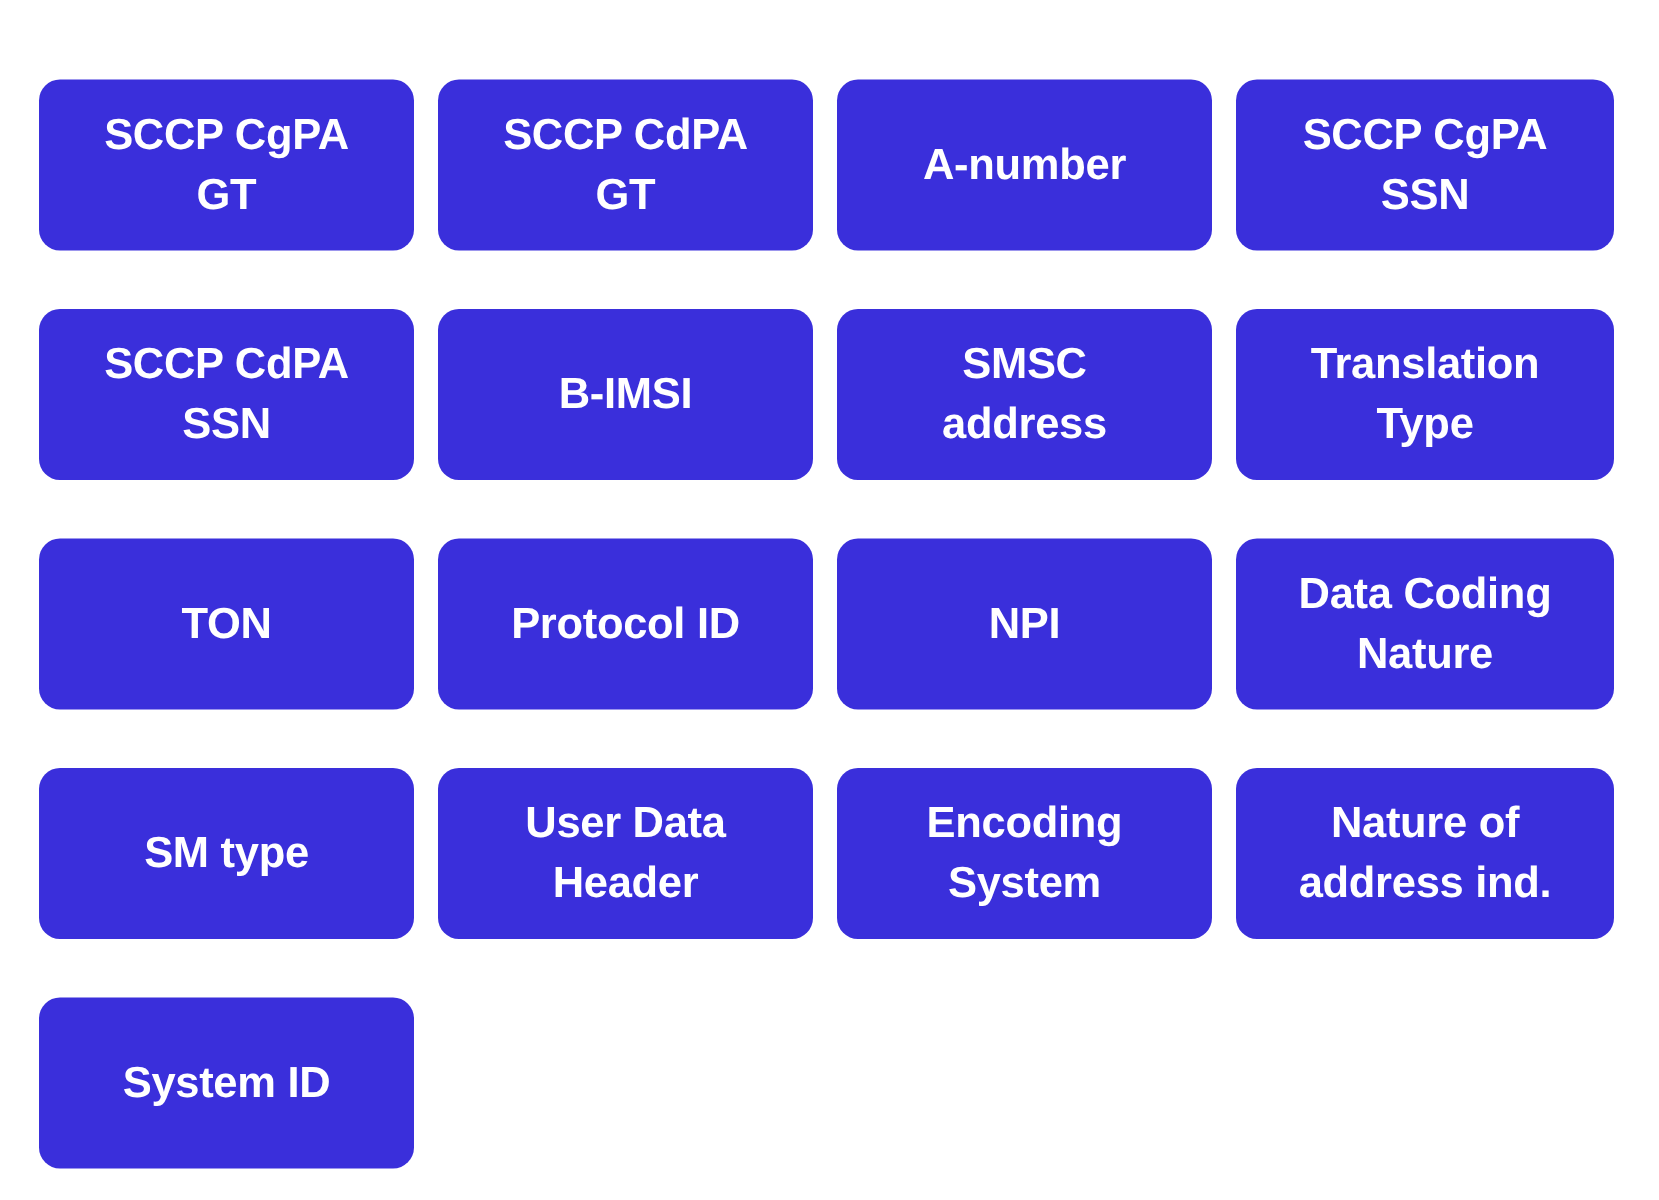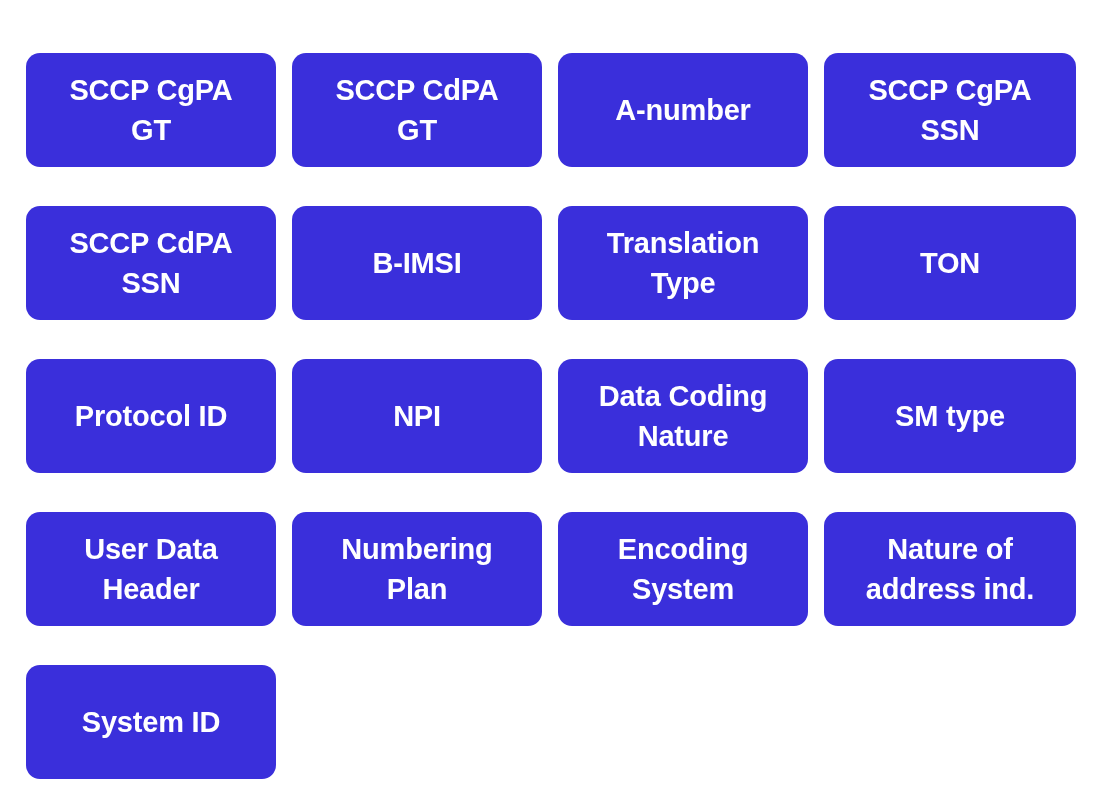--- a/index.html
+++ b/index.html
@@ -72,20 +72,24 @@
   </div>
   <div class="card">
     <span class="card-label">SCCP CdPA
 SSN</span>
   </div>
   <div class="card">
     <span class="card-label">B-IMSI</span>
   </div>
 
   <div class="card">
+    <span class="card-label">SMSC
+address</span>
+  </div>
+  <div class="card">
     <span class="card-label">Translation
 Type</span>
   </div>
   <div class="card">
     <span class="card-label">TON</span>
   </div>
   <div class="card">
     <span class="card-label">Protocol ID</span>
   </div>
 
@@ -98,24 +102,20 @@
   </div>
   <div class="card">
     <span class="card-label">SM type</span>
   </div>
   <div class="card">
     <span class="card-label">User Data
 Header</span>
   </div>
 
   <div class="card">
-    <span class="card-label">Numbering
-Plan</span>
-  </div>
-  <div class="card">
     <span class="card-label">Encoding
 System</span>
   </div>
   <div class="card">
     <span class="card-label">Nature of
 address ind.</span>
   </div>
   <div class="card">
     <span class="card-label">System ID</span>
   </div>

